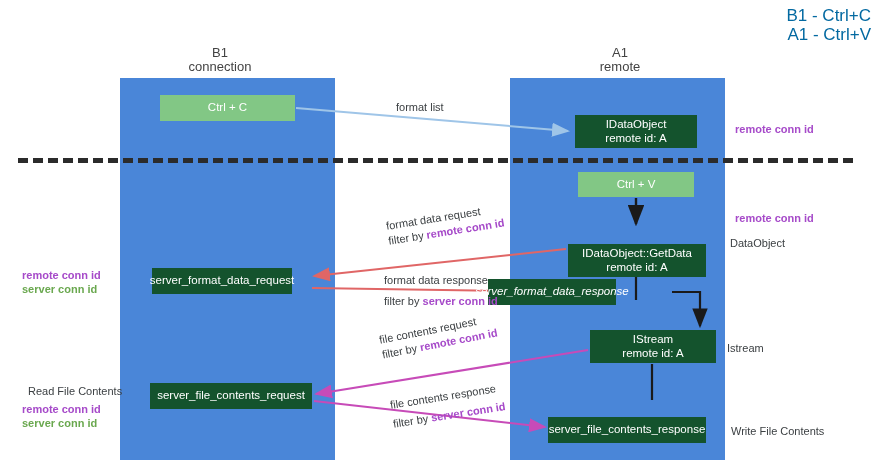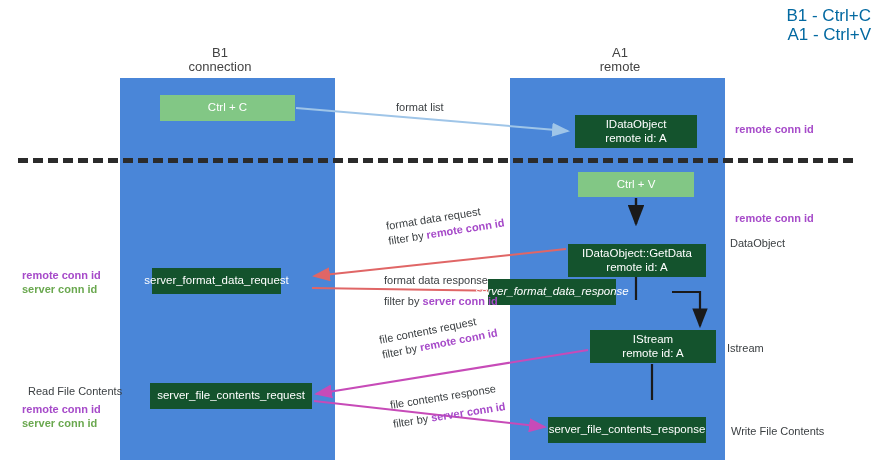--- a/index.html
+++ b/index.html
@@ -48,21 +48,21 @@
     text-align:left;padding:3px 4px;
   }
   .node.green{background:#82c785;}
   .node.orange{background:#14532d;}
   .node .ln{display:block;white-space:nowrap;}
 
   #n-ctrlc{left:160px;top:95px;width:135px;height:26px;}
   #n-idataobject{left:575px;top:115px;width:122px;height:33px;}
   #n-ctrlv{left:578px;top:172px;width:116px;height:25px;}
   #n-getdata{left:568px;top:224px;width:138px;height:33px;margin-top:20px;}
-  #n-sfdreq{left:152px;top:268px;width:129px;height:26px;}
+  #n-sfdreq{left:152px;top:268px;width:140px;height:26px;}
   #n-sfdres{left:488px;top:279px;width:128px;height:26px;font-style:italic;}
   #n-istream{left:590px;top:330px;width:126px;height:33px;}
   #n-sfcreq{left:150px;top:383px;width:162px;height:26px;}
   #n-sfcres{left:548px;top:417px;width:158px;height:26px;}
 
   
   .edge-label{
     font-size:11px;line-height:15px;color:#3c4043;white-space:nowrap;
   }
   .edge-label .hl-remote{color:#a64ac9;font-weight:bold;}

